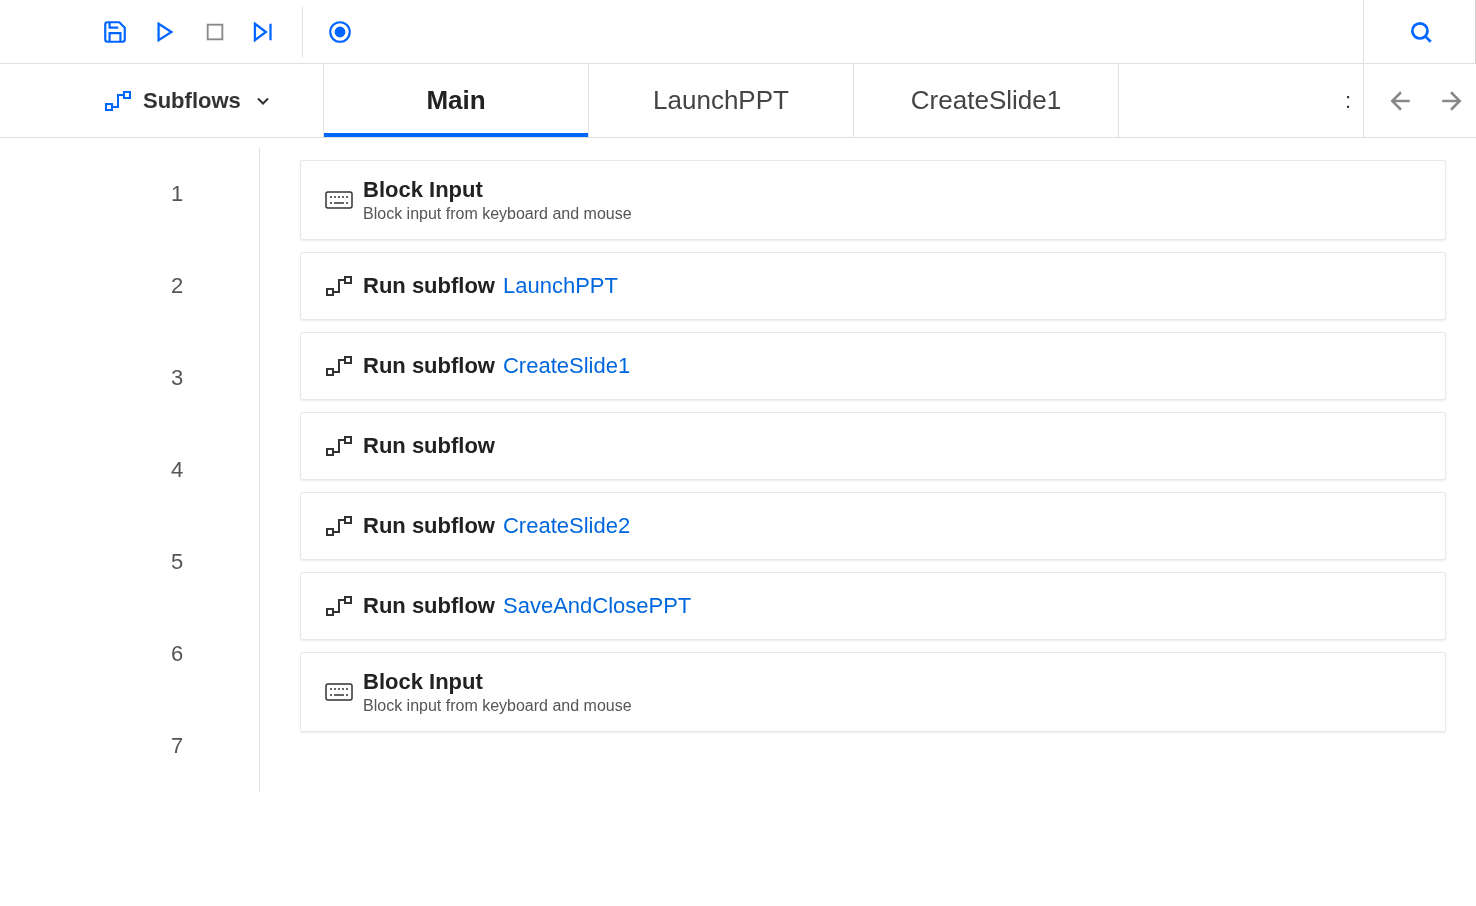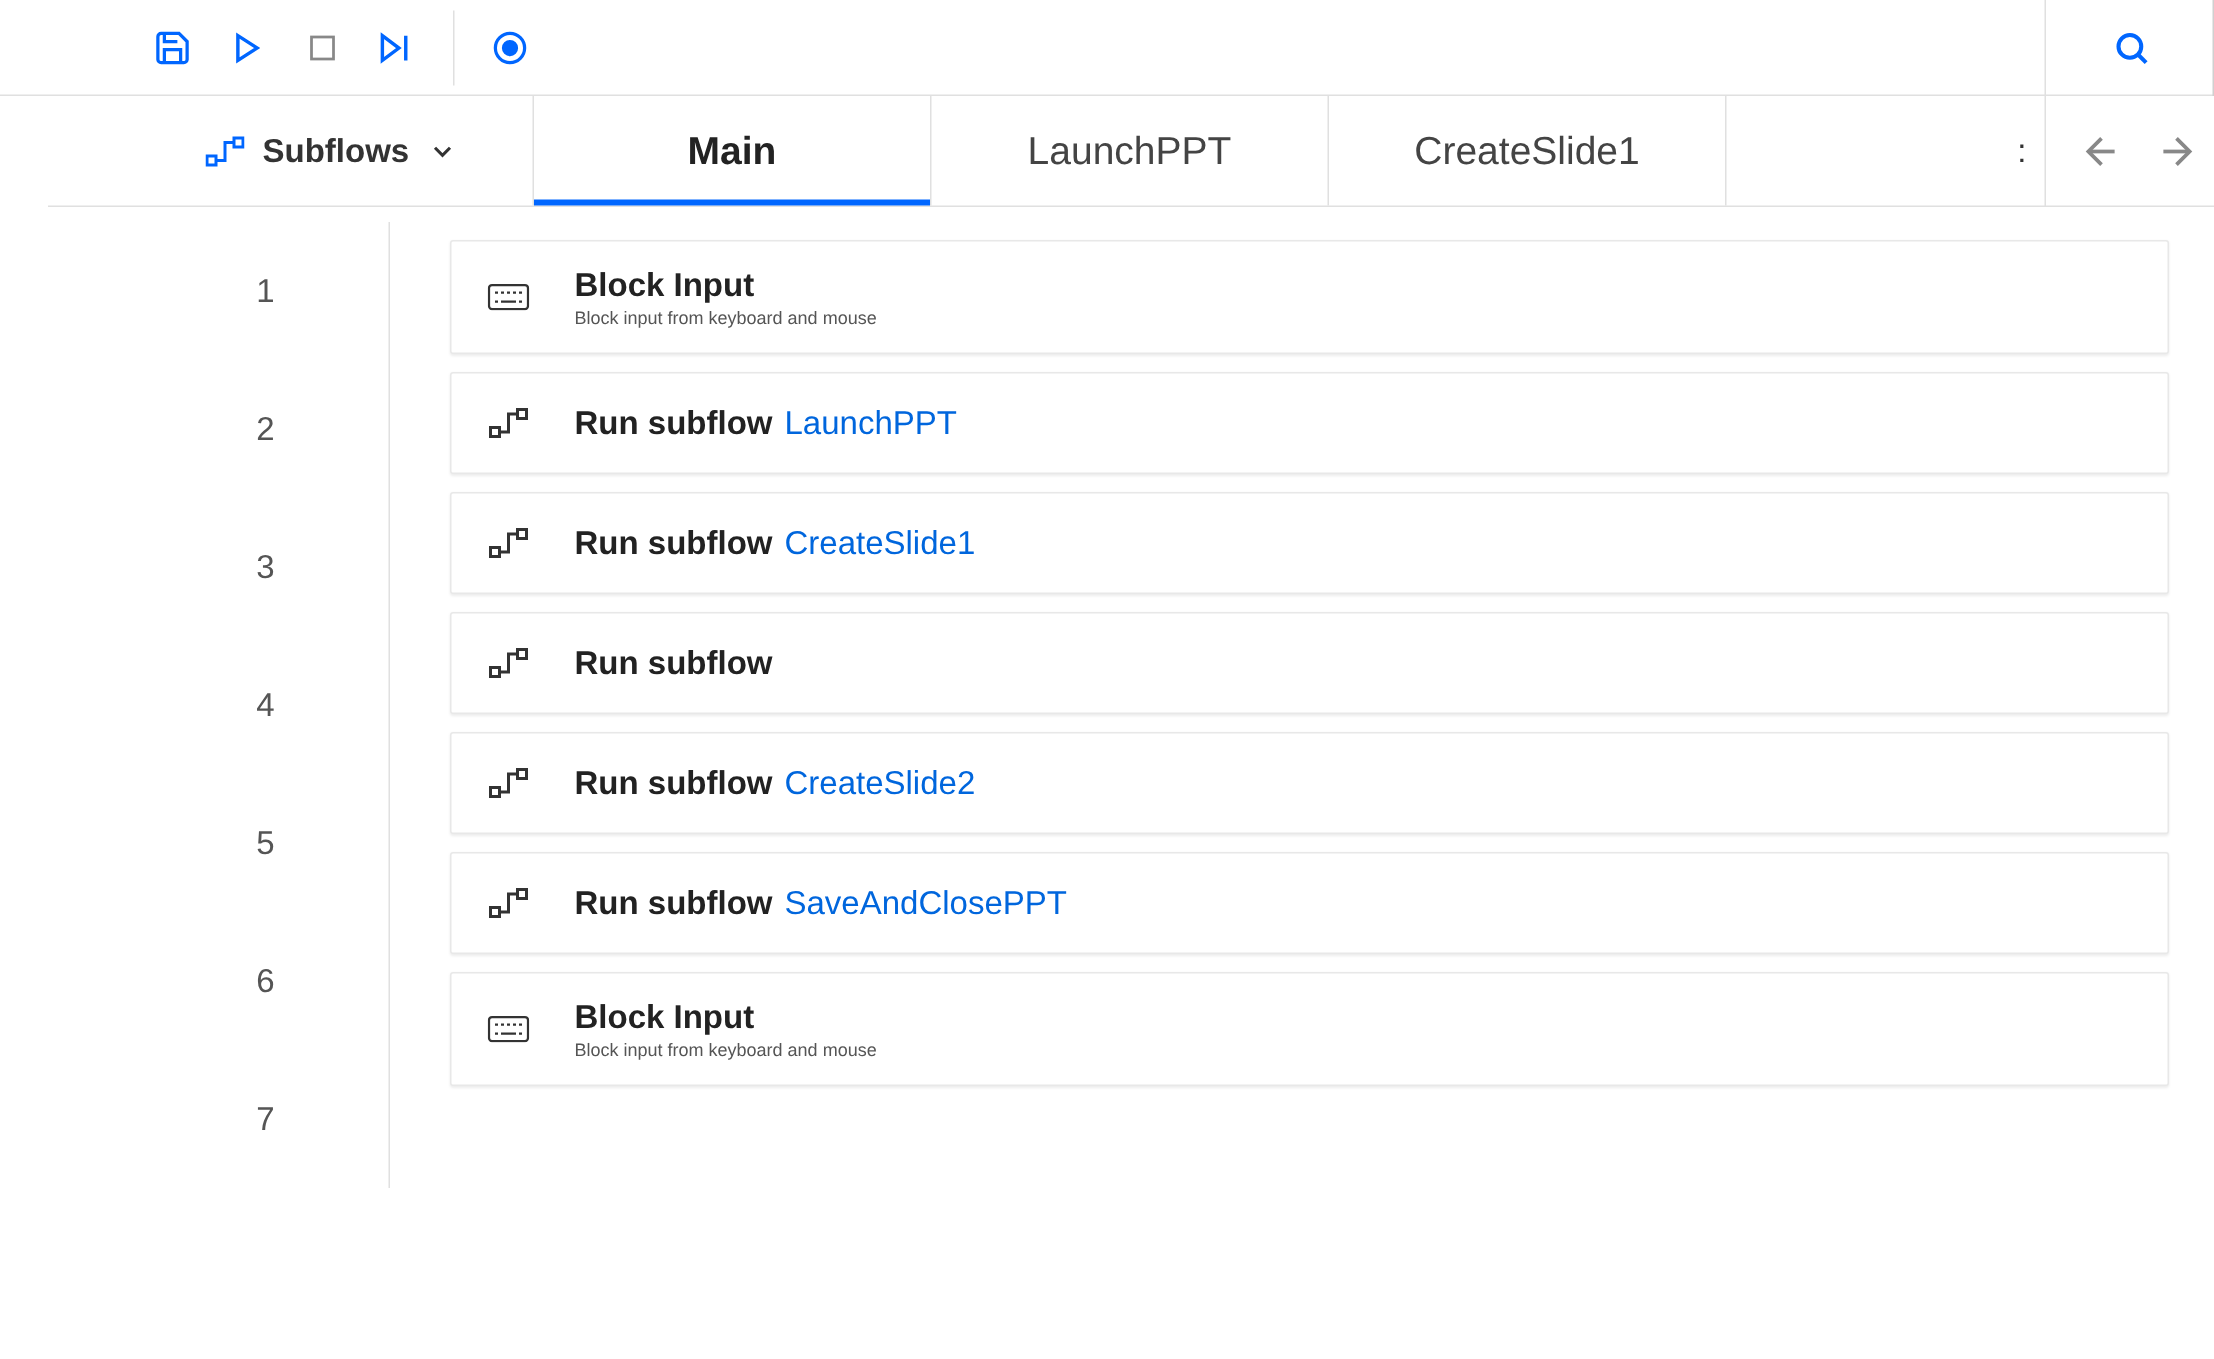--- a/index.html
+++ b/index.html
@@ -67,21 +67,20 @@
       height: 64px;
       background: #d0d0d0;
     }
     
     .tab-bar {
       display: flex;
       align-items: stretch;
       height: 74px;
       border-bottom: 1px solid #e0e0e0;
       position: relative;
-      margin-left: 32px;
     }
     
     .subflows-label {
       display: flex;
       align-items: center;
       padding-left: 105px;
       padding-right: 30px;
       gap: 12px;
       cursor: pointer;
       border-right: 1px solid #e0e0e0;
@@ -179,21 +178,21 @@
     
     .action-card {
       margin: 12px 0 12px 40px;
       background: #fff;
       border: 1px solid #e8e8e8;
       border-radius: 2px;
       box-shadow: 0 1px 2px rgba(0,0,0,0.08);
       padding: 16px 22px;
       display: flex;
       align-items: center;
-      gap: 28px;
+      gap: 8px;
       min-height: 68px;
       cursor: pointer;
     }
     
     .action-icon {
       width: 32px;
       height: 32px;
       display: flex;
       align-items: center;
       justify-content: center;
@@ -214,21 +213,21 @@
       gap: 8px;
       align-items: baseline;
     }
     
     .action-param {
       color: #0066dd;
       font-weight: 400;
     }
     
     .action-desc {
-      font-size: 12px;
+      font-size: 16px;
       color: #555;
     }
     
     svg {
       display: block;
     }
   </style>
 </head>
 <body>
 

